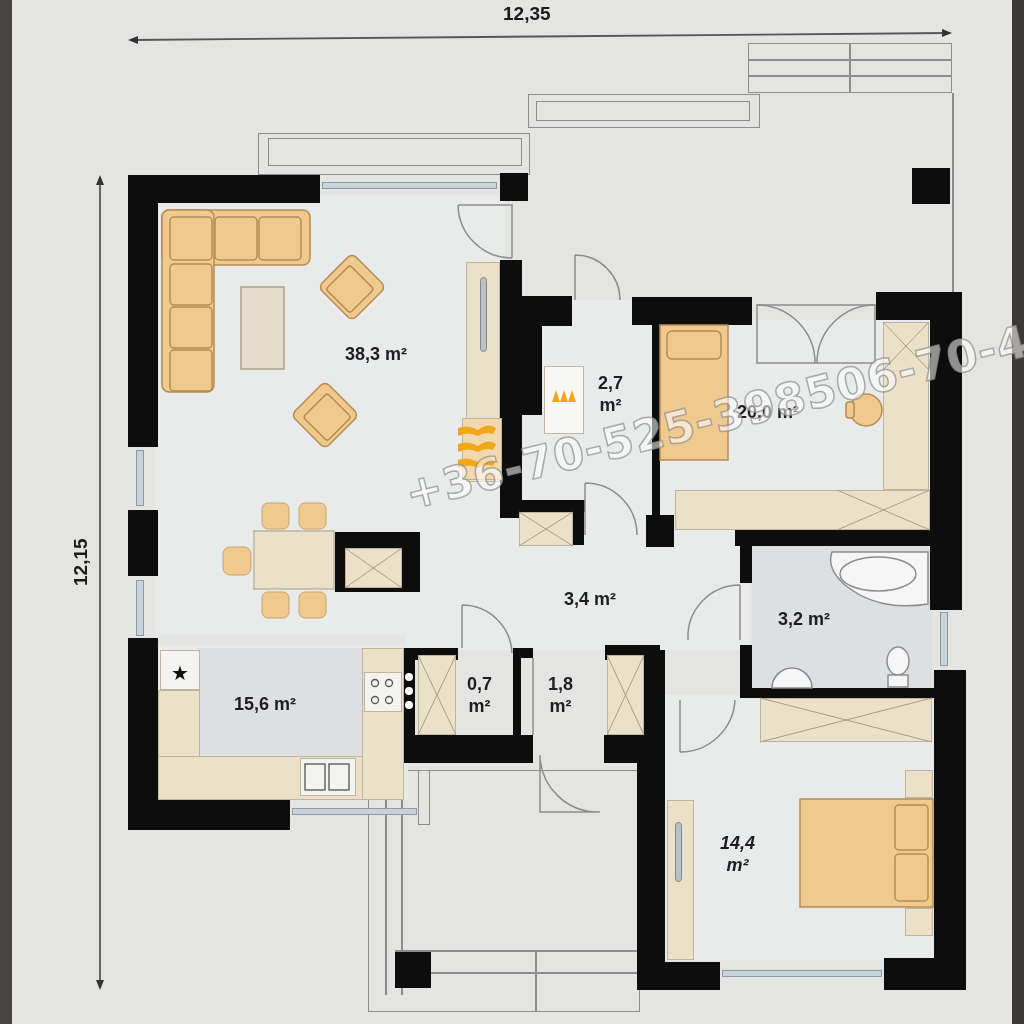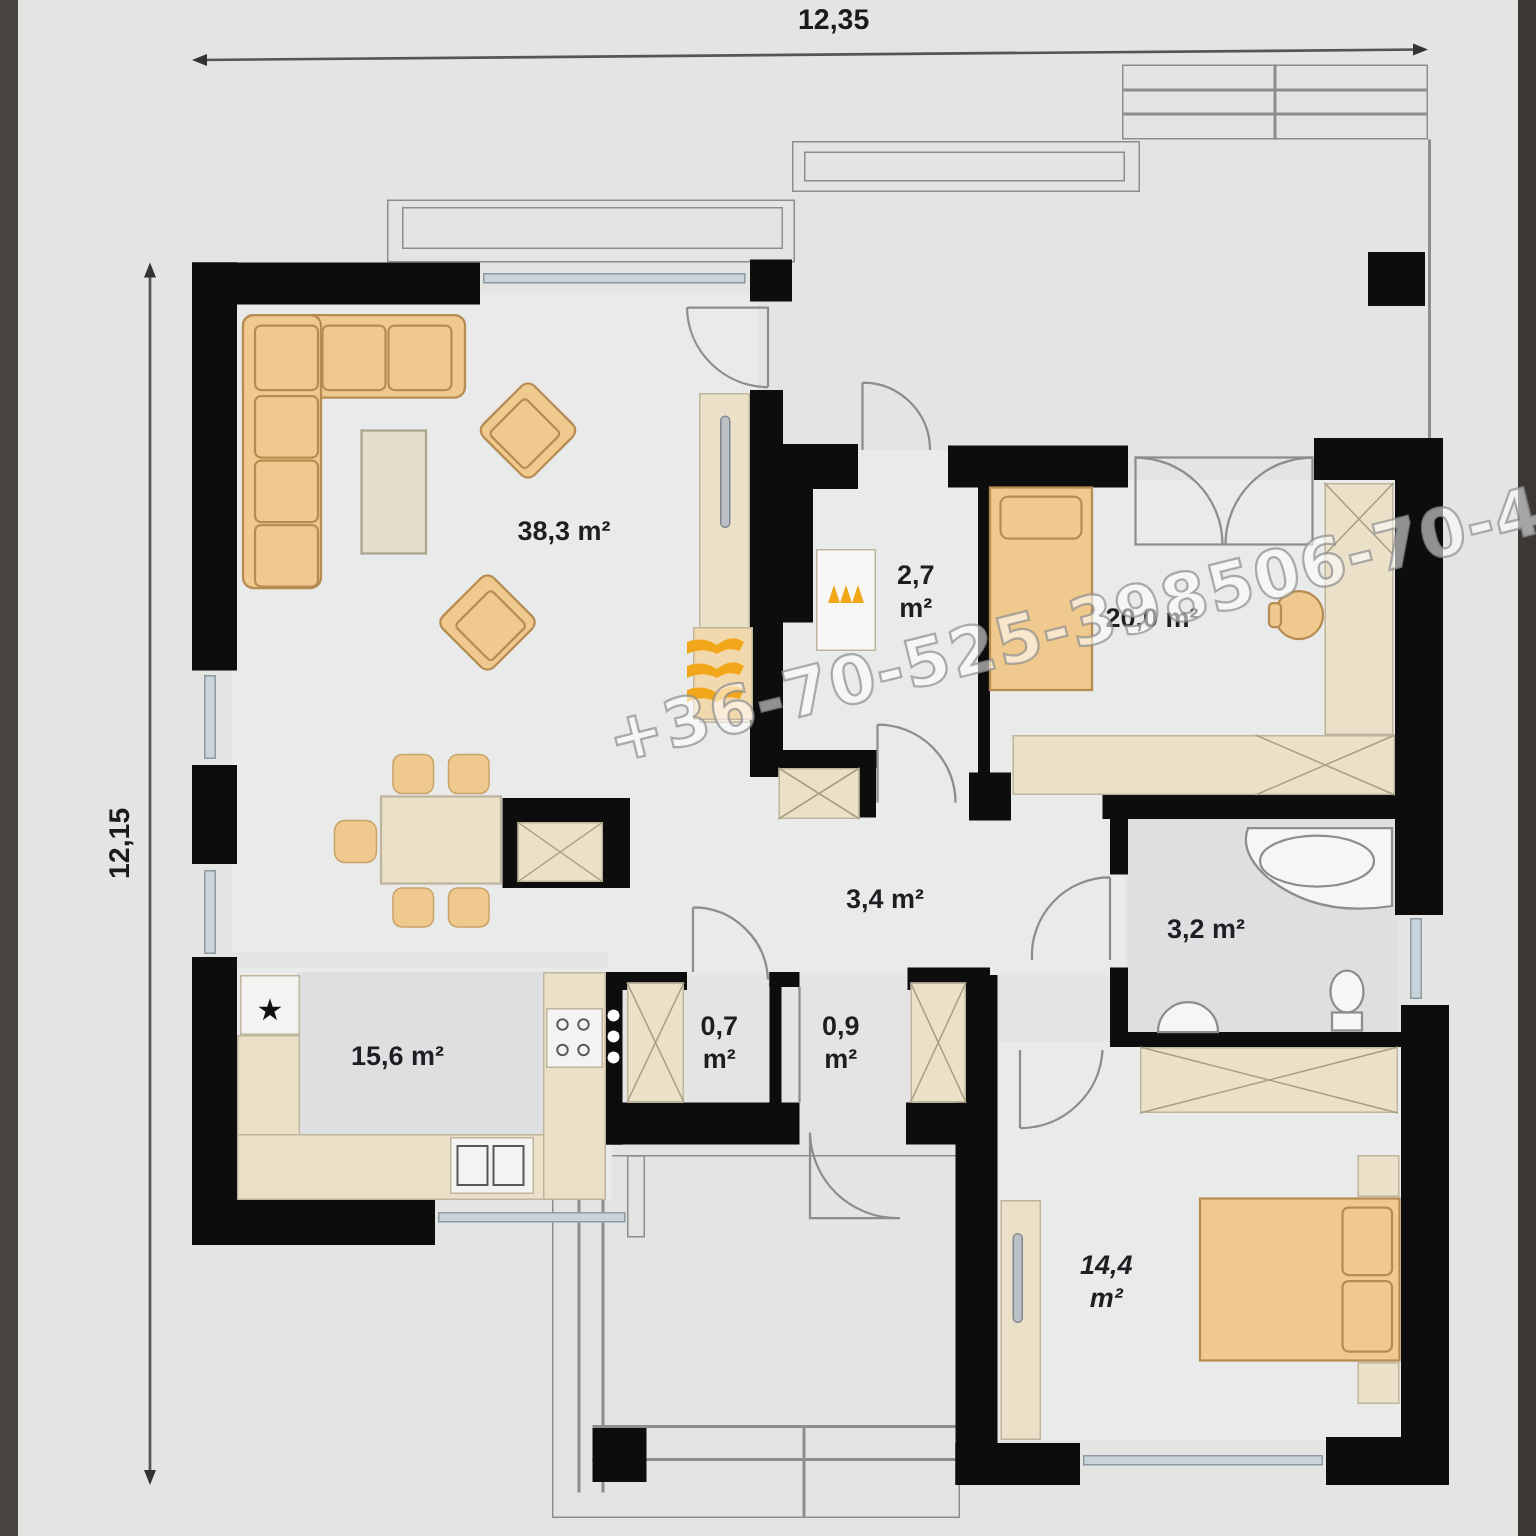--- a/index.html
+++ b/index.html
@@ -239,38 +239,38 @@
     <line x1="100" y1="180" x2="100" y2="985"></line>
   </g>
   <g fill="#333">
     <polygon points="128,40 138,36 138,44"></polygon>
     <polygon points="952,33 942,29 942,37"></polygon>
     <polygon points="100,175 96,185 104,185"></polygon>
     <polygon points="100,990 96,980 104,980"></polygon>
   </g>
 </svg>
 
-<div class="dim" style="left:532px;top:3px;">12,35</div>
+<div class="dim" style="left:503px;top:3px;">12,35</div>
 <div class="dim" style="left:70px;top:586px;transform:rotate(-90deg);transform-origin:left top;">12,15</div>
 
 <div class="label" style="left:345px;top:343px;">38,3 m²</div>
 <div class="label" style="left:598px;top:372px;">
   <span class="u">2,7</span>
   <span class="u">m²</span>
 </div>
 <div class="label" style="left:737px;top:401px;">20,0 m²</div>
 <div class="label" style="left:564px;top:588px;">3,4 m²</div>
 <div class="label" style="left:778px;top:608px;">3,2 m²</div>
 <div class="label" style="left:234px;top:693px;">15,6 m²</div>
 <div class="label" style="left:467px;top:673px;">
   <span class="u">0,7</span>
   <span class="u">m²</span>
 </div>
 <div class="label" style="left:548px;top:673px;">
-  <span class="u">0,9</span>
+  <span class="u">1,8</span>
   <span class="u">m²</span>
 </div>
 <div class="label" style="left:720px;top:832px;font-style:italic;">
   <span class="u">14,4</span>
   <span class="u">m²</span>
 </div>
 
 <div class="watermark">+36-70-525-398506-70-431-630</div>
 
 </body></html>

